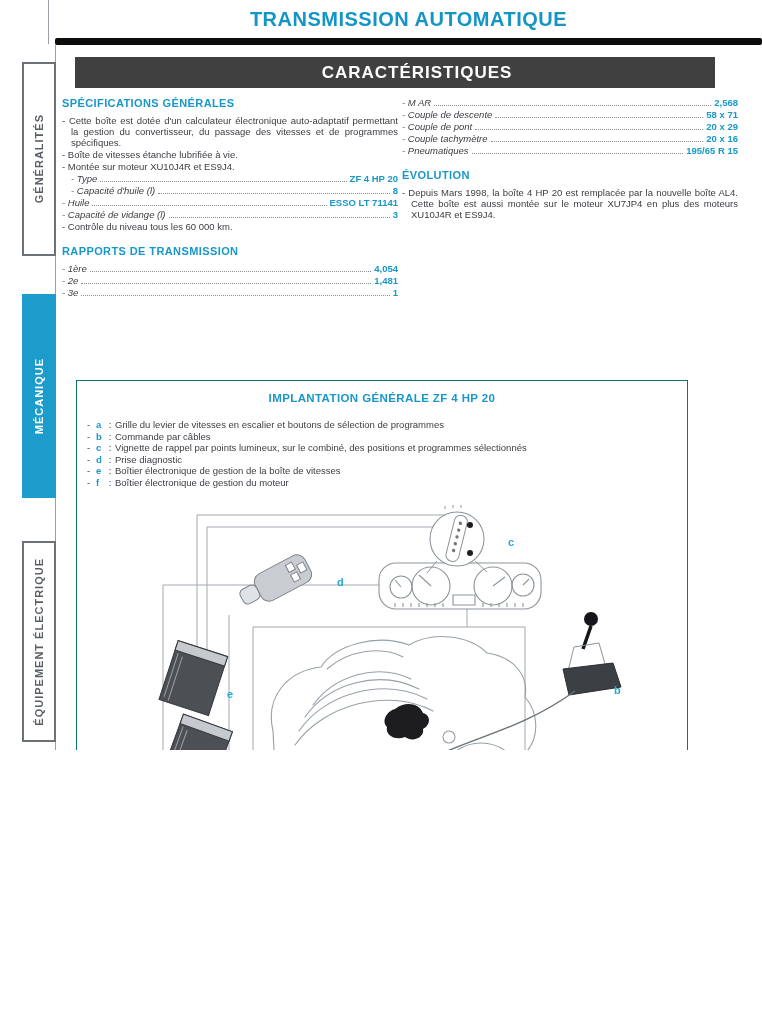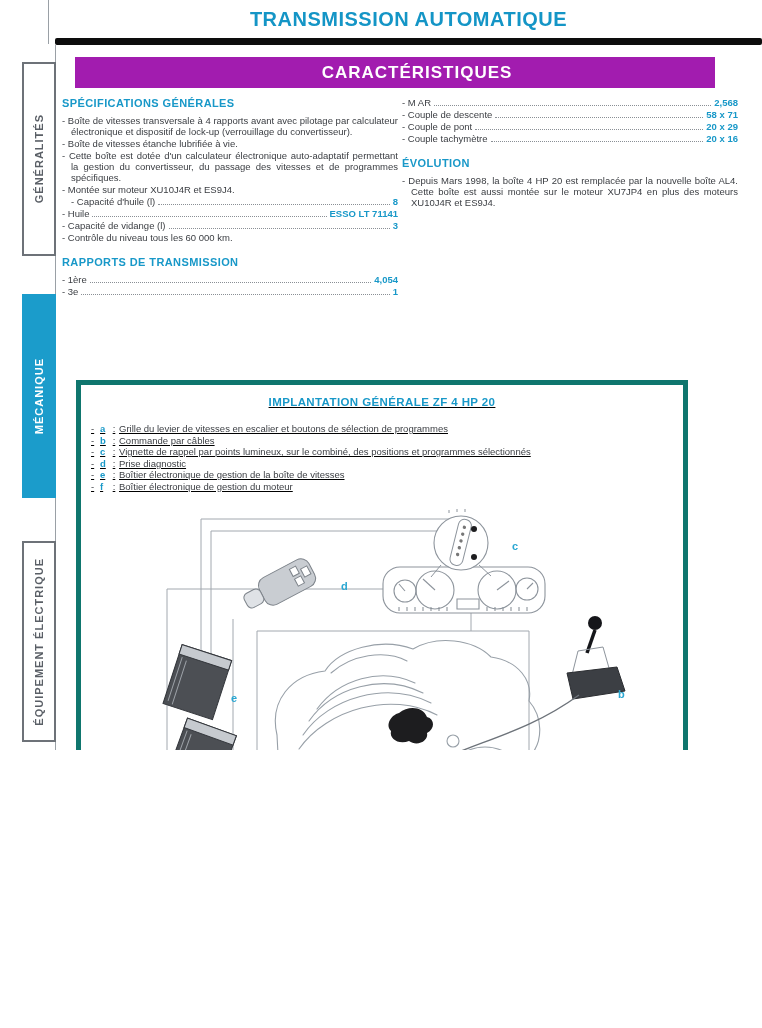--- a/index.html
+++ b/index.html
@@ -20,40 +20,40 @@
   .tab span { writing-mode:vertical-rl; transform:rotate(180deg); font-size:11px; font-weight:bold;
     color:#5a5f66; letter-spacing:1px; white-space:nowrap; }
   .tab.active { background:#1b9ccb; border-color:#1b9ccb; }
   .tab.active span { color:#ffffff; }
   .tab-0 { top:62px;  height:194px; }
   .tab-1 { top:294px; height:204px; }
   .tab-2 { top:541px; height:201px; }
   .tab-3 { top:785px; height:199px; }
 
   
-  .banner { position:absolute; left:75px; top:57px; width:640px; height:31px; background:#a21caf;
+  .banner { position:absolute; left:75px; top:57px; width:640px; height:31px; background:#404040;
     display:flex; align-items:center; justify-content:center;padding-left:44px; }
   .banner span { color:#ffffff; font-size:17px; font-weight:bold; letter-spacing:1px; }
 
   
   .cols { position:absolute; left:62px; top:97px; width:676px; display:flex; gap:4px; }
   .col { flex:1; min-width:0; }
   .sec-head { color:#1898c8; font-size:11px; font-weight:bold; letter-spacing:0.4px; margin-bottom:6px; }
   .para { font-size:9.5px; line-height:11px; color:#3a3d42; text-align:justify;
     padding-left:9px; text-indent:-9px; margin-bottom:1px; }
   .lrow { display:flex; align-items:flex-end; font-size:9.5px; line-height:11px; color:#3a3d42; margin-bottom:1px; }
-  .lrow .lbl { white-space:nowrap; }
+  .lrow .lbl { white-space:nowrap;font-style:italic; }
   .lrow .dots { flex:1; border-bottom:1.5px dotted #8a8f95; margin:0 3px 2px 3px; min-width:12px; }
   .lrow .val { white-space:nowrap; color:#1898c8; font-weight:bold; }
   .lrow.indent { padding-left:9px; }
   .mt { margin-top:13px; }
 
   
   .diagram { position:absolute; left:76px; top:380px; width:612px; height:534px;
-    border:5px solid #0f766e; background:#fff;text-decoration:underline; }
+    border:1px solid #0f766e; background:#fff; }
   .diagram-title { margin-top:11px; text-align:center; color:#1898c8; font-size:11.5px;
     font-weight:bold; letter-spacing:0.4px; }
   .legend { margin:15px 0 0 10px; }
   .legend-row { display:flex; font-size:9.5px; line-height:11.5px; color:#3a3d42; }
   .legend-row .dash { width:9px; color:#3a3d42; }
   .legend-row .key { width:9px; color:#1898c8; font-weight:bold; }
   .legend-row .colon { width:10px; color:#3a3d42; text-align:center; }
   .legend-row .txt { flex:1; }
   .art { position:absolute; left:0; top:118px; }
   .callout { font-size:11px; font-weight:bold; fill:#2aa7d2; font-family:"Liberation Sans",sans-serif; }
@@ -81,25 +81,29 @@
     <span>CARROSSERIE</span>
   </div>
 
   <div class="banner">
     <span>CARACTÉRISTIQUES</span>
   </div>
 
   <div class="cols">
     <div class="col">
       <div class="sec-head">SPÉCIFICATIONS GÉNÉRALES</div>
-      <p class="para">- Boîte de vitesses transversale à 4 rapports avant avec pilotage par calculateur électronique et dispositif de lock-up (verrouillage du convertisseur).</p>
+      <p class="para">- Cette boîte est dotée d'un calculateur électronique auto-adaptatif permettant la gestion du convertisseur, du passage des vitesses et de programmes spécifiques.</p>
       <p class="para">- Boîte de vitesses étanche lubrifiée à vie.</p>
-      <p class="para">- Cette boîte est dotée d'un calculateur électronique auto-adaptatif permettant la gestion du convertisseur, du passage des vitesses et de programmes spécifiques.</p>
       <p class="para">- Montée sur moteur XU10J4R et ES9J4.</p>
 
+      <div class="lrow indent">
+        <span class="lbl">- Type</span>
+        <span class="dots"></span>
+        <span class="val">ZF 4 HP 20</span>
+      </div>
       <div class="lrow indent">
         <span class="lbl">- Capacité d'huile (l)</span>
         <span class="dots"></span>
         <span class="val">8</span>
       </div>
       <div class="lrow">
         <span class="lbl">- Huile</span>
         <span class="dots"></span>
         <span class="val">ESSO LT 71141</span>
       </div>
@@ -110,20 +114,25 @@
       </div>
       <p class="para">- Contrôle du niveau tous les 60 000 km.</p>
 
       <div class="sec-head mt">RAPPORTS DE TRANSMISSION</div>
       <div class="lrow">
         <span class="lbl">- 1ère</span>
         <span class="dots"></span>
         <span class="val">4,054</span>
       </div>
       <div class="lrow">
+        <span class="lbl">- 2e</span>
+        <span class="dots"></span>
+        <span class="val">1,481</span>
+      </div>
+      <div class="lrow">
         <span class="lbl">- 3e</span>
         <span class="dots"></span>
         <span class="val">1</span>
       </div>
     </div>
 
     <div class="col">
       <div class="lrow">
         <span class="lbl">- M AR</span>
         <span class="dots"></span>
@@ -136,20 +145,25 @@
       </div>
       <div class="lrow">
         <span class="lbl">- Couple de pont</span>
         <span class="dots"></span>
         <span class="val">20 x 29</span>
       </div>
       <div class="lrow">
         <span class="lbl">- Couple tachymètre</span>
         <span class="dots"></span>
         <span class="val">20 x 16</span>
+      </div>
+      <div class="lrow">
+        <span class="lbl">- Pneumatiques</span>
+        <span class="dots"></span>
+        <span class="val">195/65 R 15</span>
       </div>
 
       <div class="sec-head mt">ÉVOLUTION</div>
       <p class="para">- Depuis Mars 1998, la boîte 4 HP 20 est remplacée par la nouvelle boîte AL4. Cette boîte est aussi montée sur le moteur XU7JP4 en plus des moteurs XU10J4R et ES9J4.</p>
     </div>
   </div>
 
   <div class="diagram">
     <div class="diagram-title">IMPLANTATION GÉNÉRALE ZF 4 HP 20</div>
 

